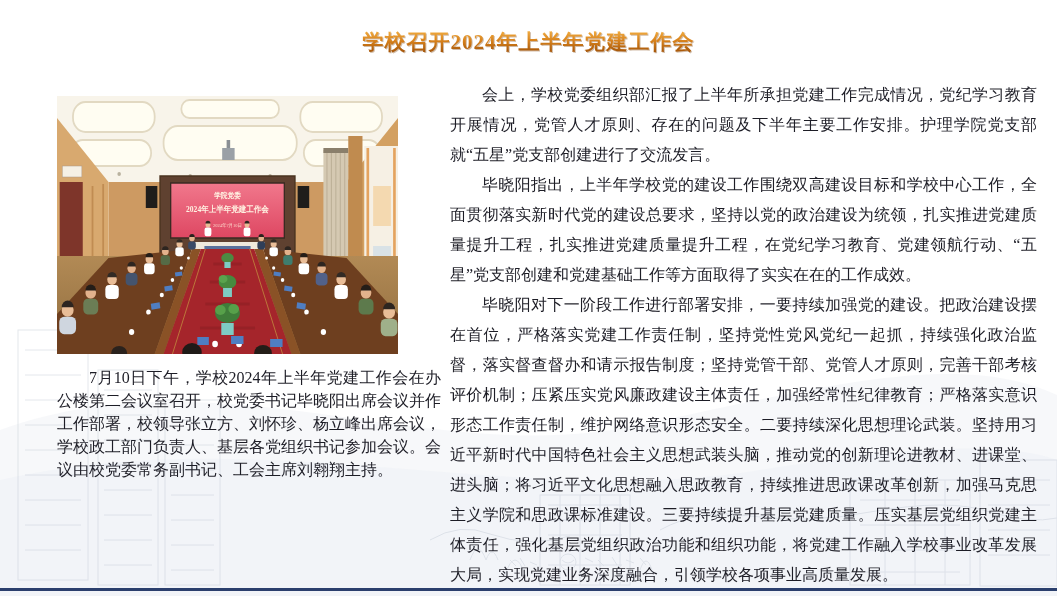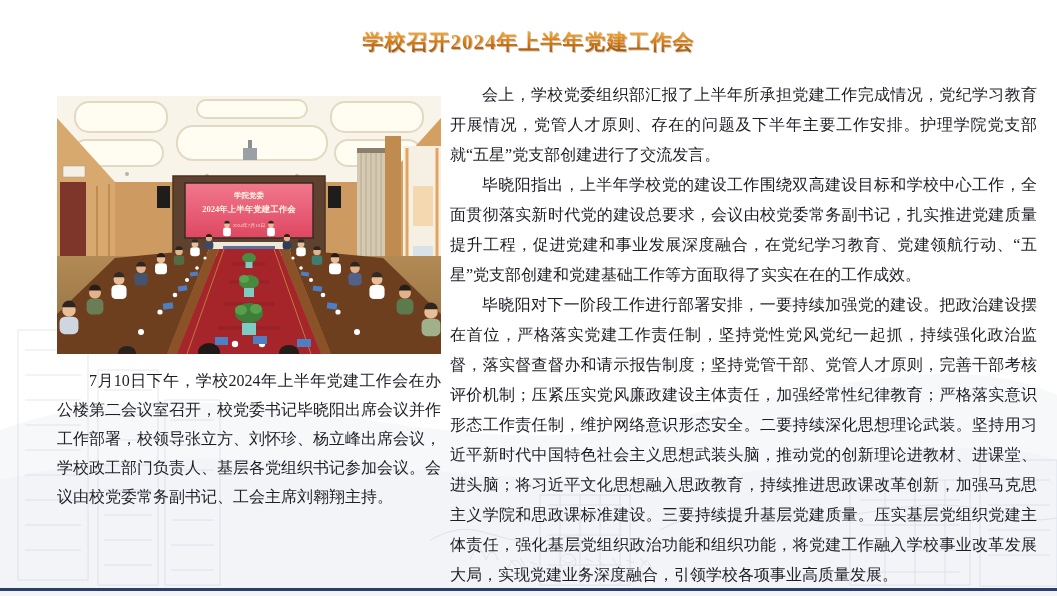--- a/index.html
+++ b/index.html
@@ -15,27 +15,27 @@
     position:absolute;top:28px;left:0;width:100%;
     text-align:center;
     font-size:21px;font-weight:bold;letter-spacing:1px;
     background:linear-gradient(#f3b044 8%,#d8821c 45%,#9a4c05 95%);
     -webkit-background-clip:text;background-clip:text;
     color:transparent;
     filter:drop-shadow(1px 1px 0 rgba(120,60,0,0.35));
     margin:0;
   }
   .photo{
-    position:absolute;left:57px;top:96px;width:384px;height:258px;
+    position:absolute;left:57px;top:96px;width:341px;height:258px;
     overflow:hidden;
   }
   .photo svg{display:block;width:100%;height:100%;}
   .caption{
     position:absolute;left:57px;top:366px;width:384px;
-    font-size:16px;line-height:29px;color:#1d1d26;
+    font-size:16px;line-height:23px;color:#1d1d26;
     text-align:justify;text-indent:2em;margin:0;
   }
   .right-col{
     position:absolute;left:450px;top:80px;width:587px;
   }
   .right-col p{
     margin:0;font-size:16px;line-height:30px;color:#1d1d26;
     text-align:justify;text-indent:2em;
   }
   .bottom-bar{
@@ -302,18 +302,18 @@
       <ellipse cx="152" cy="256" rx="11" ry="9" fill="#1f1a17"></ellipse>
       <ellipse cx="232" cy="257" rx="10" ry="8" fill="#241d18"></ellipse>
       <ellipse cx="70" cy="257" rx="9" ry="7" fill="#2a221d"></ellipse>
     </svg>
   </div>
 
   <p class="caption">7月10日下午，学校2024年上半年党建工作会在办公楼第二会议室召开，校党委书记毕晓阳出席会议并作工作部署，校领导张立方、刘怀珍、杨立峰出席会议，学校政工部门负责人、基层各党组织书记参加会议。会议由校党委常务副书记、工会主席刘翱翔主持。</p>
 
   <div class="right-col">
     <p>会上，学校党委组织部汇报了上半年所承担党建工作完成情况，党纪学习教育开展情况，党管人才原则、存在的问题及下半年主要工作安排。护理学院党支部就“五星”党支部创建进行了交流发言。</p>
-    <p>毕晓阳指出，上半年学校党的建设工作围绕双高建设目标和学校中心工作，全面贯彻落实新时代党的建设总要求，会议由校党委常务副书记，扎实推进党建质量提升工程，促进党建和事业发展深度融合，在党纪学习教育、党建领航行动、“五星”党支部创建和党建基础工作等方面取得了实实在在的工作成效。</p>
+    <p>毕晓阳指出，上半年学校党的建设工作围绕双高建设目标和学校中心工作，全面贯彻落实新时代党的建设总要求，坚持以党的政治建设为统领，扎实推进党建质量提升工程，扎实推进党建质量提升工程，在党纪学习教育、党建领航行动、“五星”党支部创建和党建基础工作等方面取得了实实在在的工作成效。</p>
     <p>毕晓阳对下一阶段工作进行部署安排，一要持续加强党的建设。把政治建设摆在首位，严格落实党建工作责任制，坚持党性党风党纪一起抓，持续强化政治监督，落实督查督办和请示报告制度；坚持党管干部、党管人才原则，完善干部考核评价机制；压紧压实党风廉政建设主体责任，加强经常性纪律教育；严格落实意识形态工作责任制，维护网络意识形态安全。二要持续深化思想理论武装。坚持用习近平新时代中国特色社会主义思想武装头脑，推动党的创新理论进教材、进课堂、进头脑；将习近平文化思想融入思政教育，持续推进思政课改革创新，加强马克思主义学院和思政课标准建设。三要持续提升基层党建质量。压实基层党组织党建主体责任，强化基层党组织政治功能和组织功能，将党建工作融入学校事业改革发展大局，实现党建业务深度融合，引领学校各项事业高质量发展。</p>
   </div>
 
   <div class="bottom-bar"></div>
 </div>
 
 </body></html>

